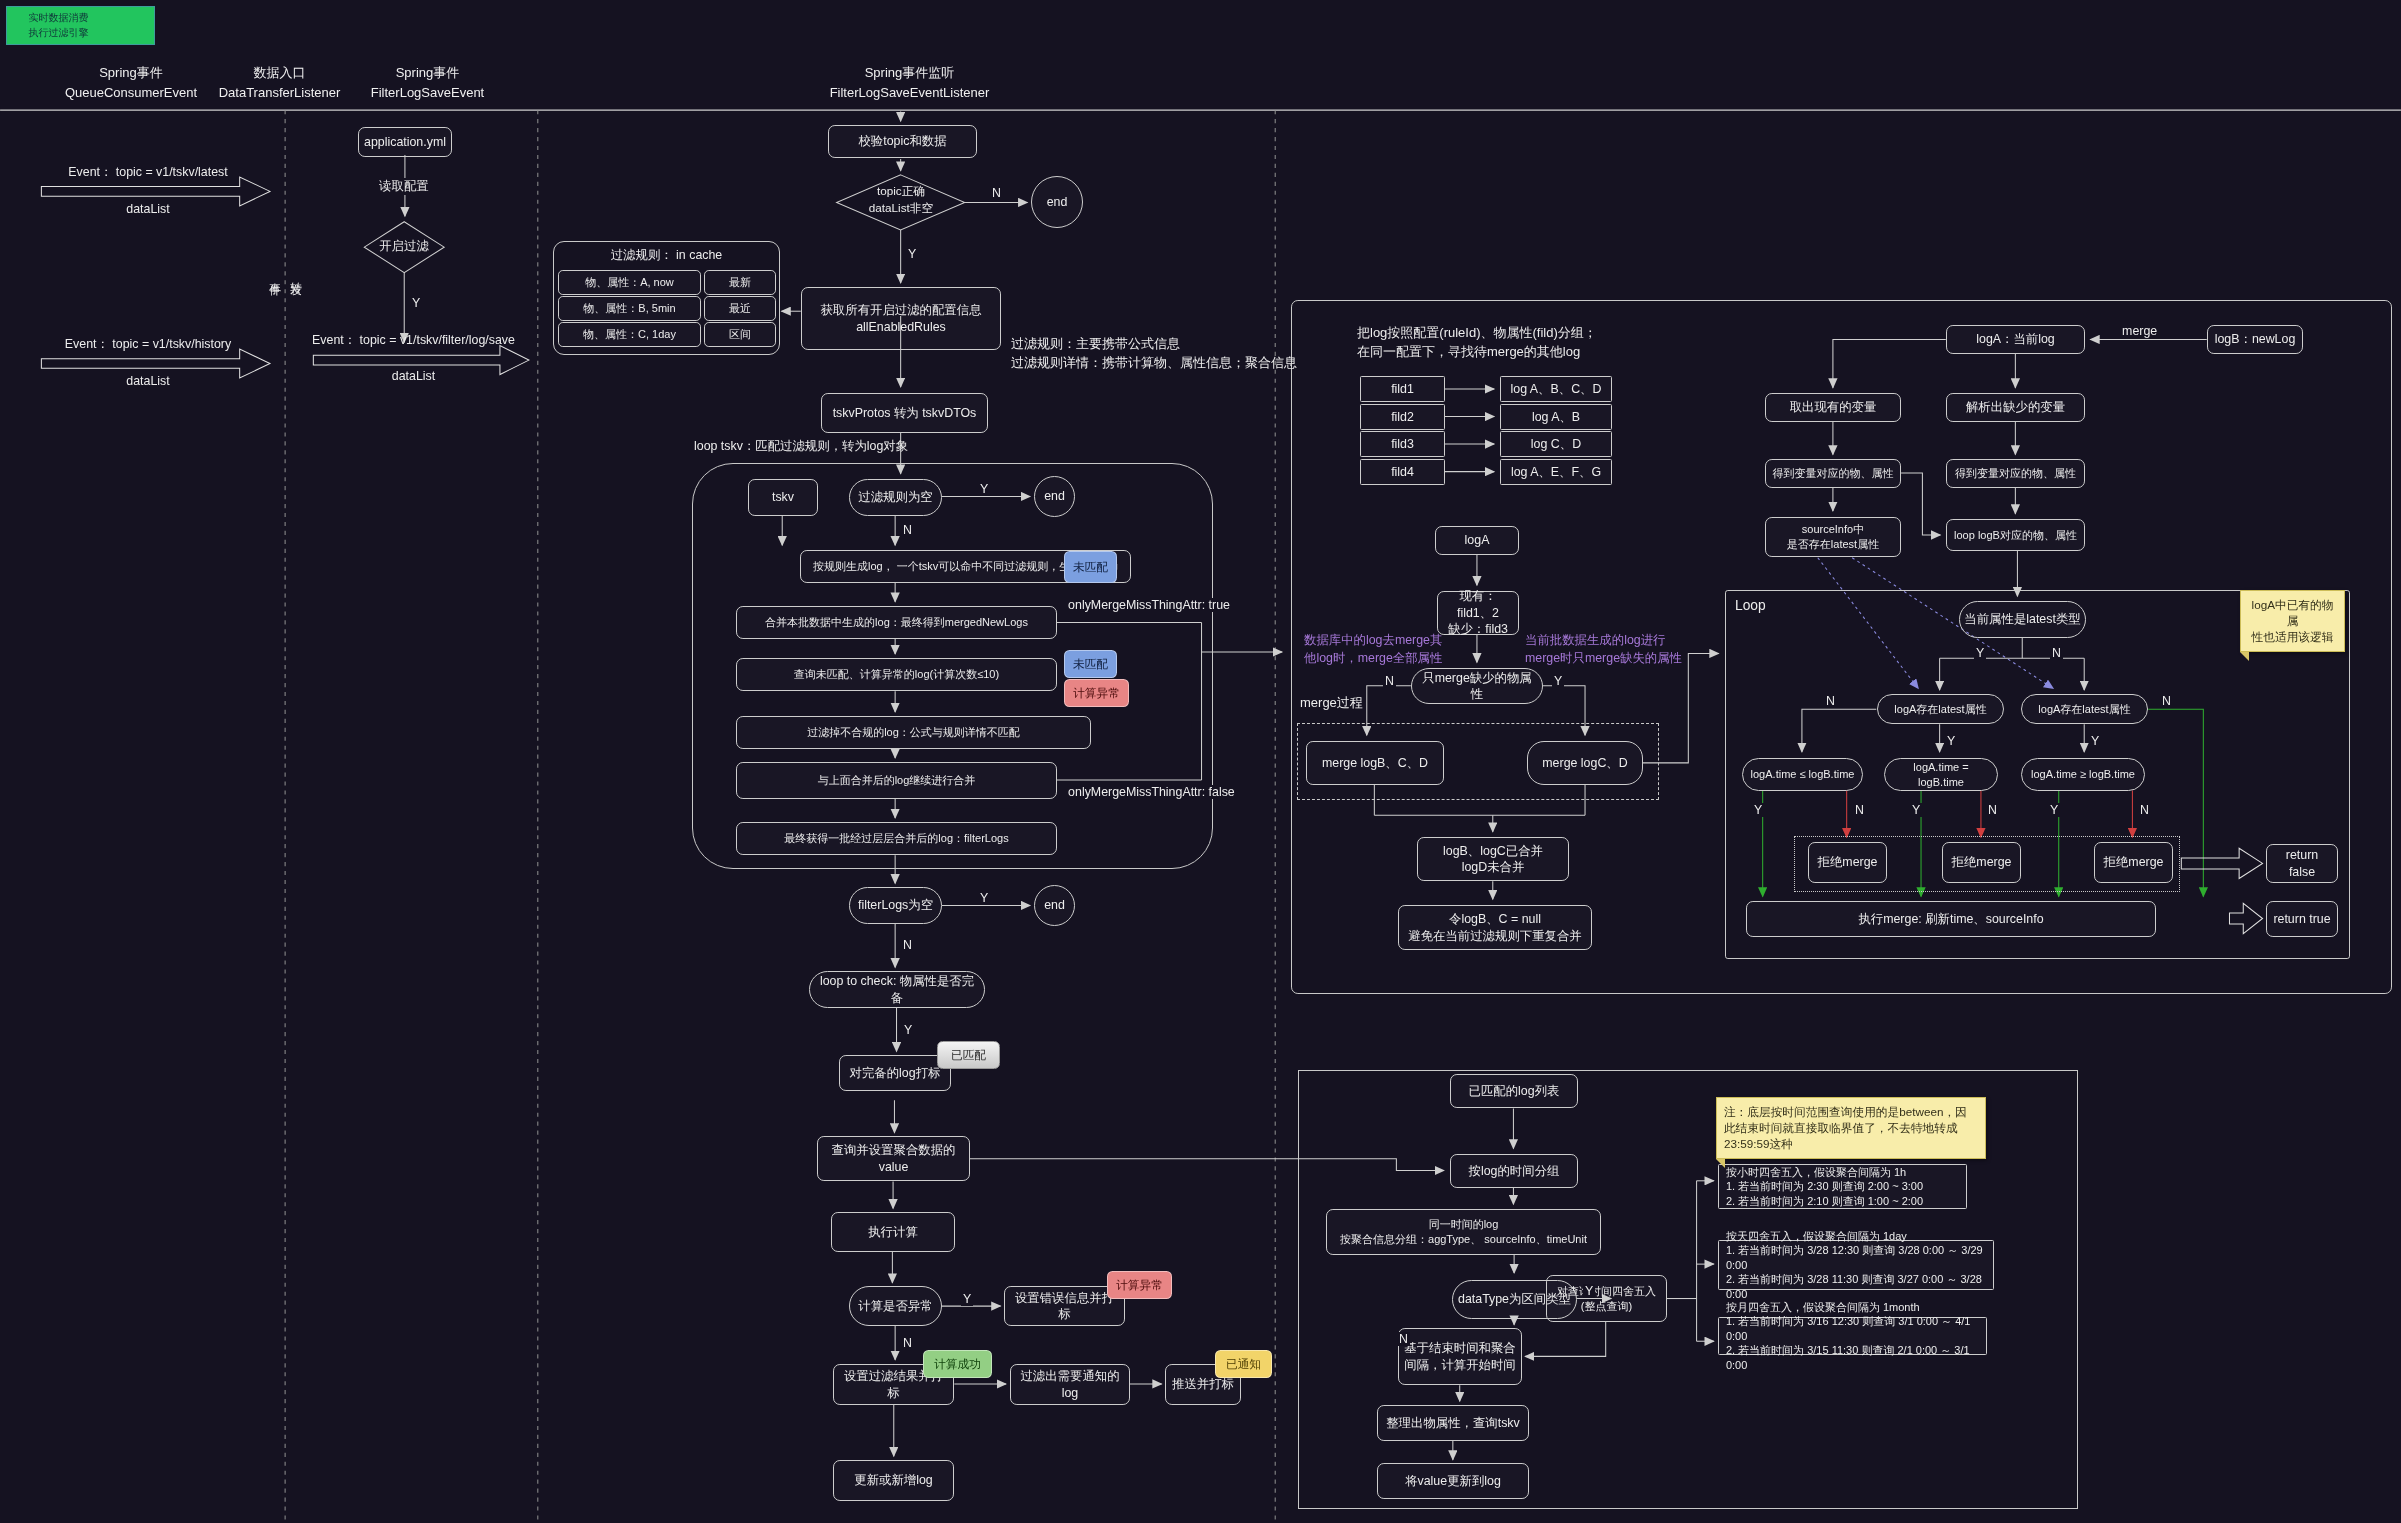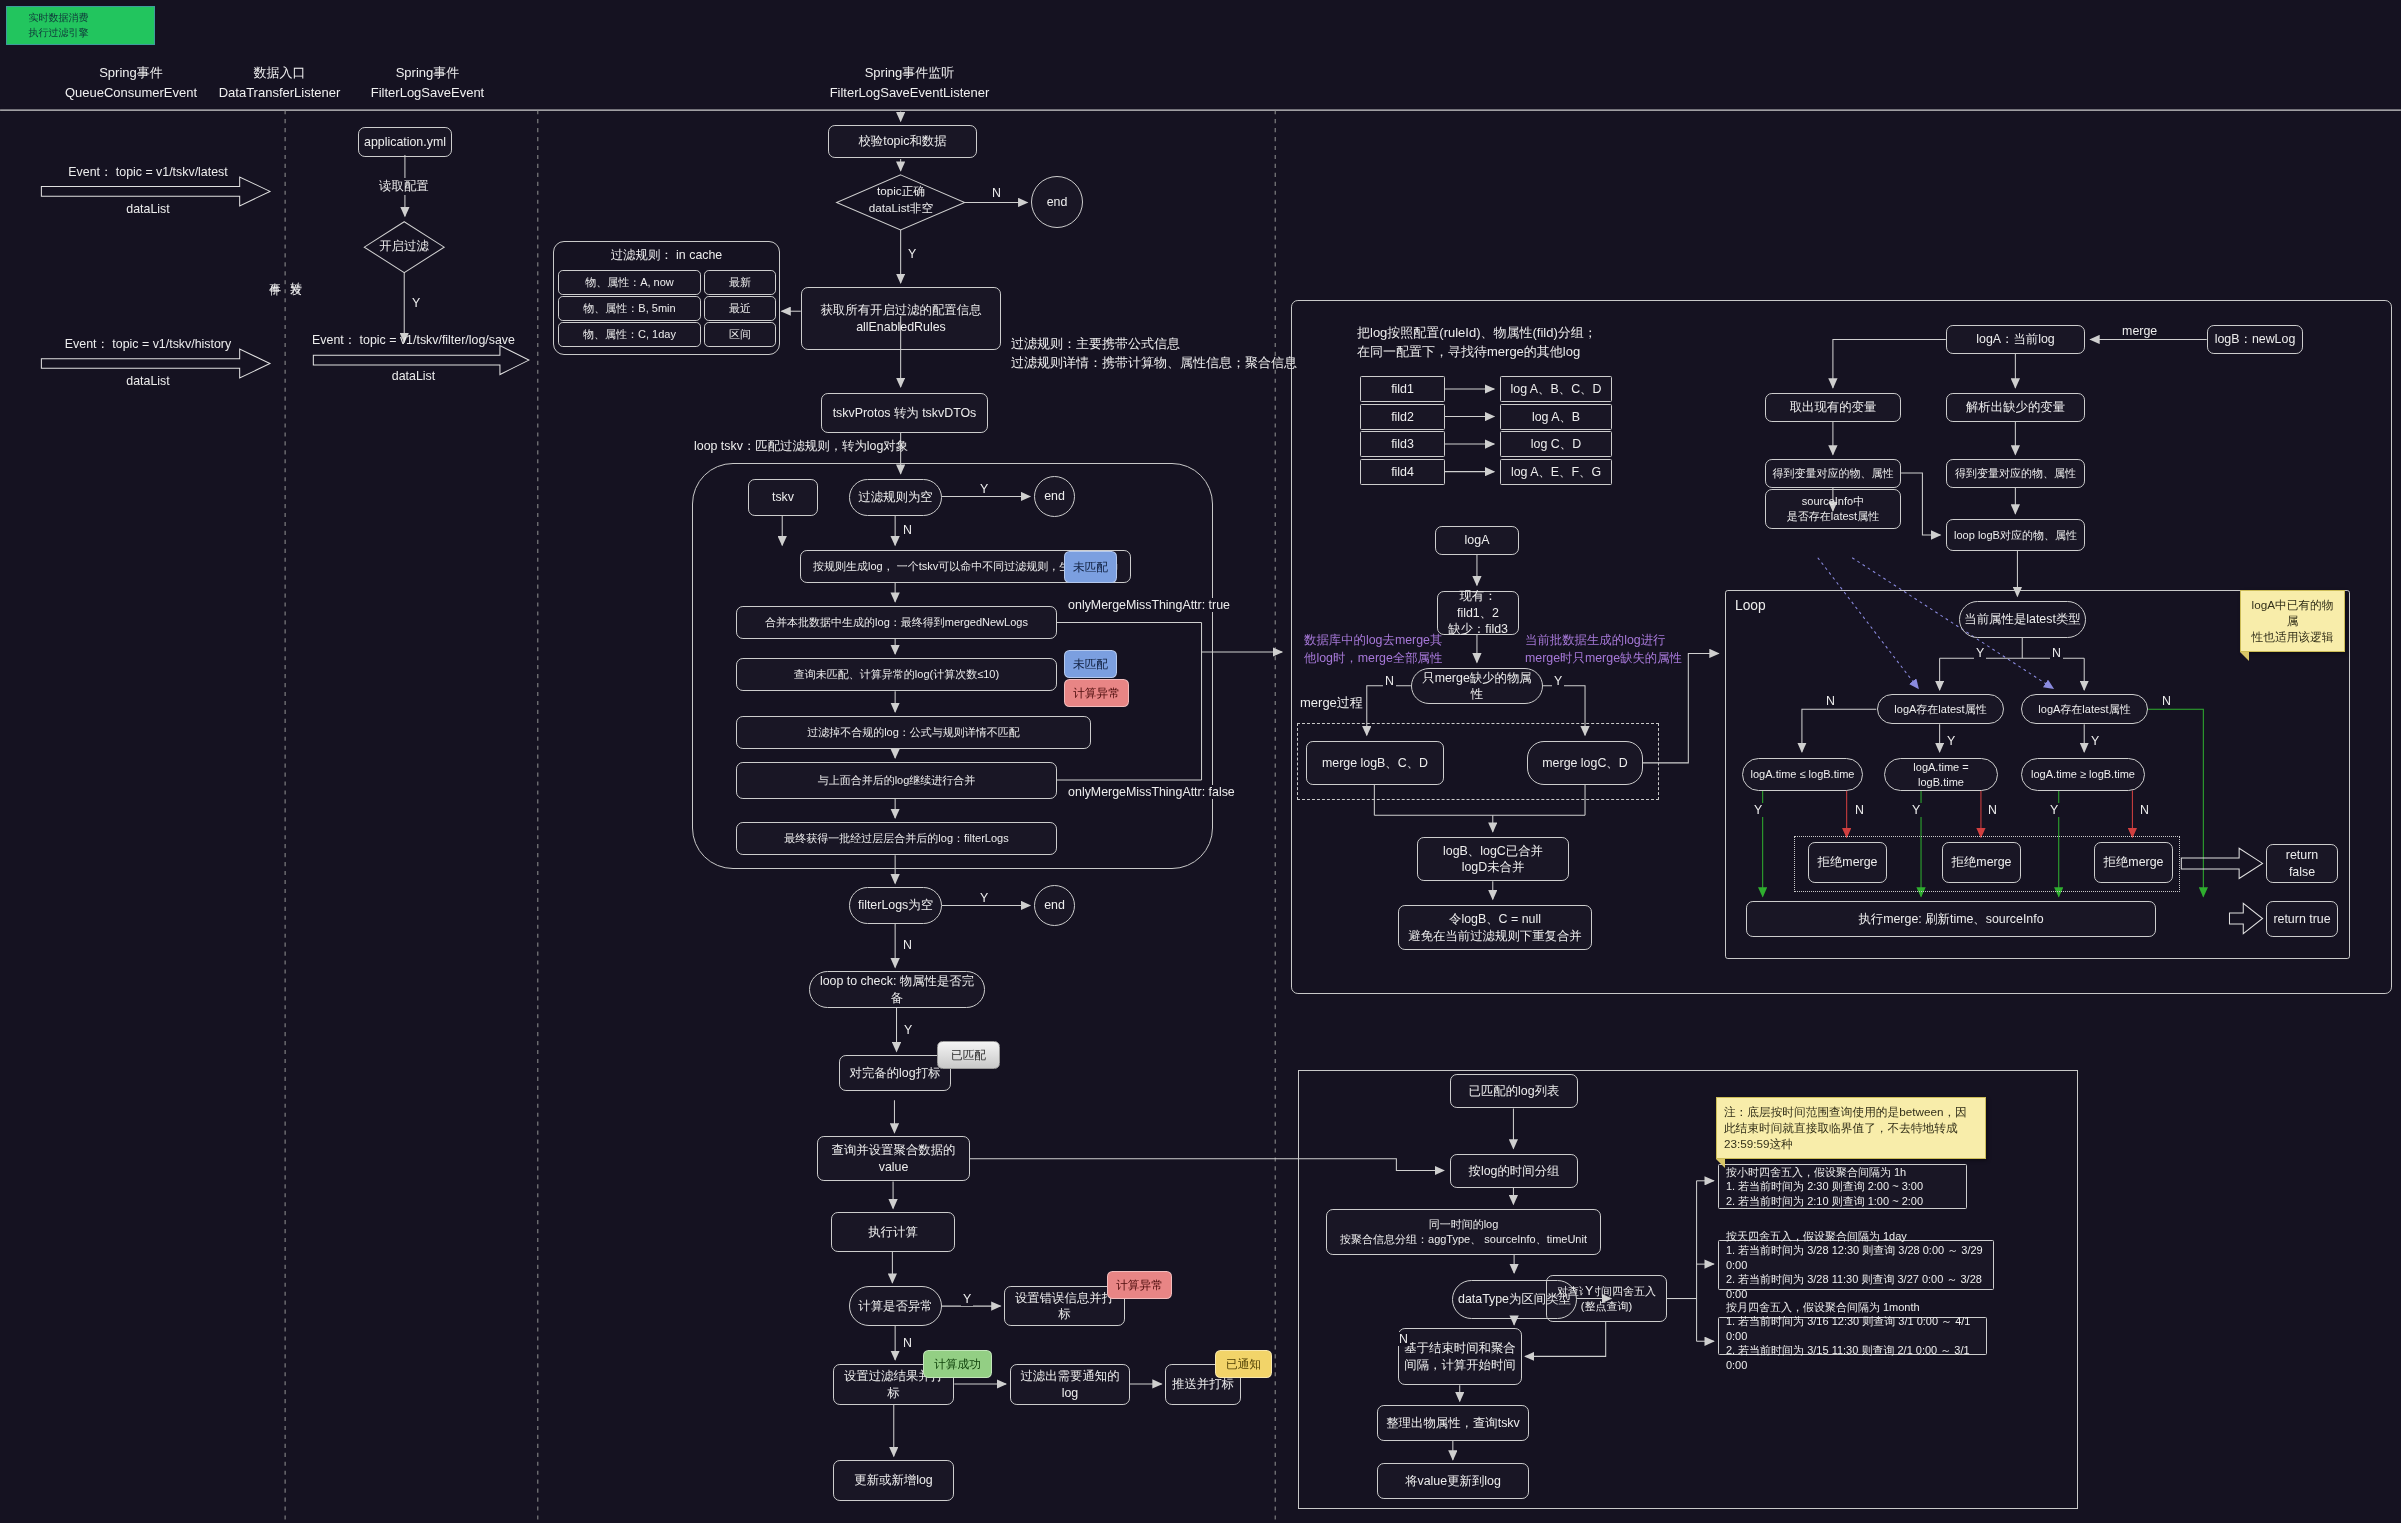--- a/index.html
+++ b/index.html
@@ -288,21 +288,21 @@
 <div class="nd" style="left:1398px;top:905px;width:194px;height:45px;">令logB、C = null
 避免在当前过滤规则下重复合并</div>
 
 <div class="nd" style="left:1946px;top:325px;width:139px;height:29px;">logA：当前log</div>
 <div class="edge" style="left:2120px;top:324px;">merge</div>
 <div class="nd" style="left:2207px;top:325px;width:96px;height:29px;">logB：newLog</div>
 <div class="nd" style="left:1765px;top:393px;width:136px;height:29px;">取出现有的变量</div>
 <div class="nd" style="left:1946px;top:393px;width:139px;height:29px;">解析出缺少的变量</div>
 <div class="nd sm" style="left:1765px;top:459px;width:136px;height:29px;">得到变量对应的物、属性</div>
 <div class="nd sm" style="left:1946px;top:459px;width:139px;height:29px;">得到变量对应的物、属性</div>
-<div class="nd sm" style="left:1765px;top:489px;width:136px;height:40px;">sourceInfo中
+<div class="nd sm" style="left:1765px;top:517px;width:136px;height:40px;">sourceInfo中
 是否存在latest属性</div>
 <div class="nd sm" style="left:1946px;top:519px;width:139px;height:32px;">loop logB对应的物、属性</div>
 
 <div class="panel" style="left:1725px;top:590px;width:625px;height:369px;border-radius:2.8px;"></div>
 <div class="lbl" style="left:1735px;top:596px;font-size:13.8px;">Loop</div>
 <div class="note" style="left:2240px;top:590px;width:105px;text-align:center;">logA中已有的物属
 性也适用该逻辑</div>
 <div class="nd stad" style="left:1959px;top:601px;width:127px;height:37px;">当前属性是latest类型</div>
 <div class="edge" style="left:1974px;top:646px;">Y</div>
 <div class="edge" style="left:2050px;top:646px;">N</div>

